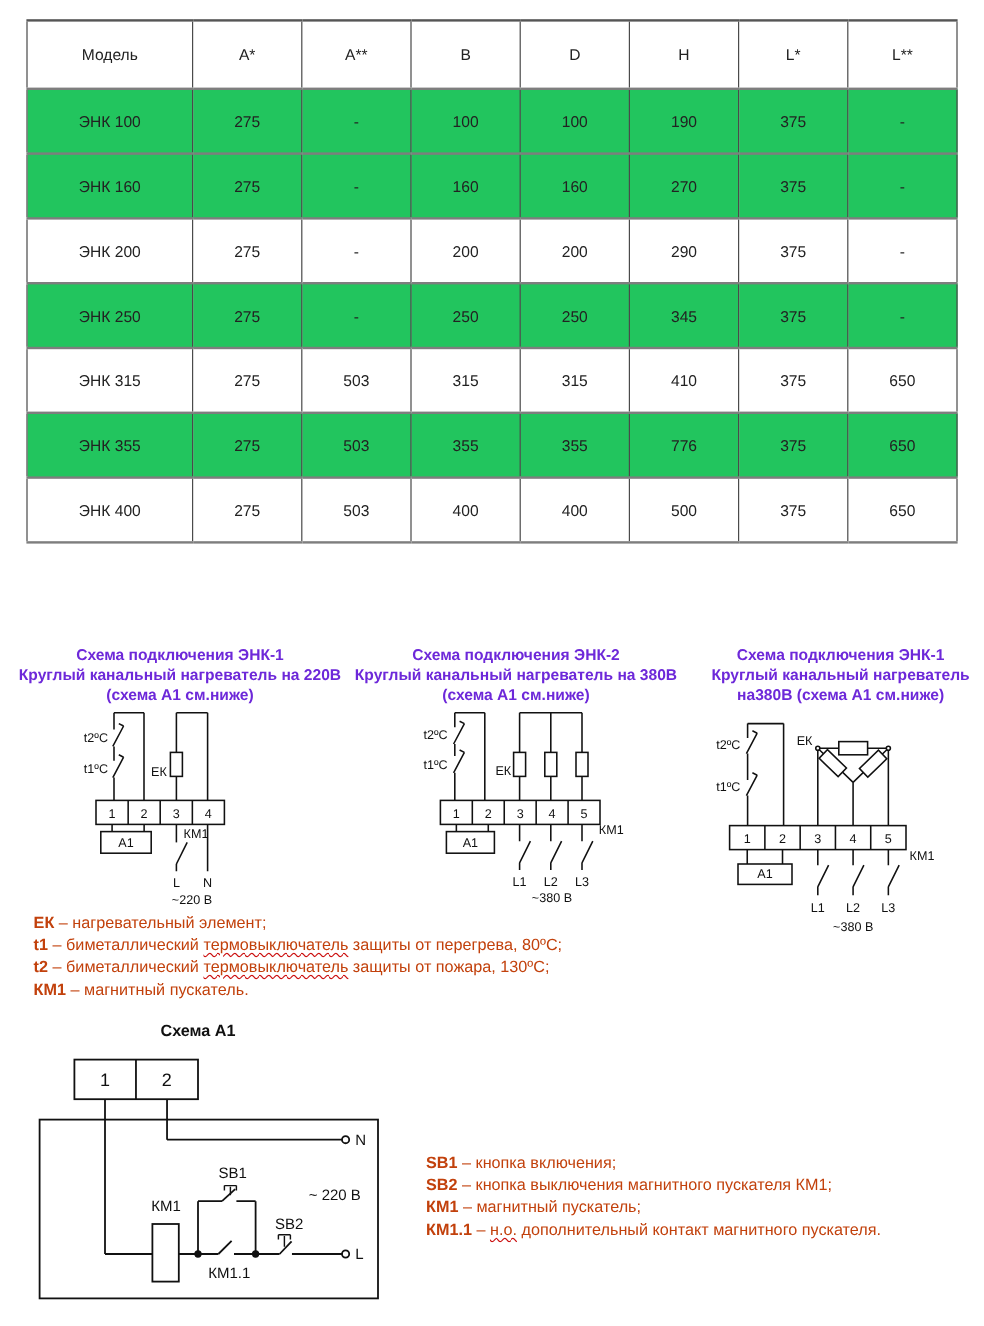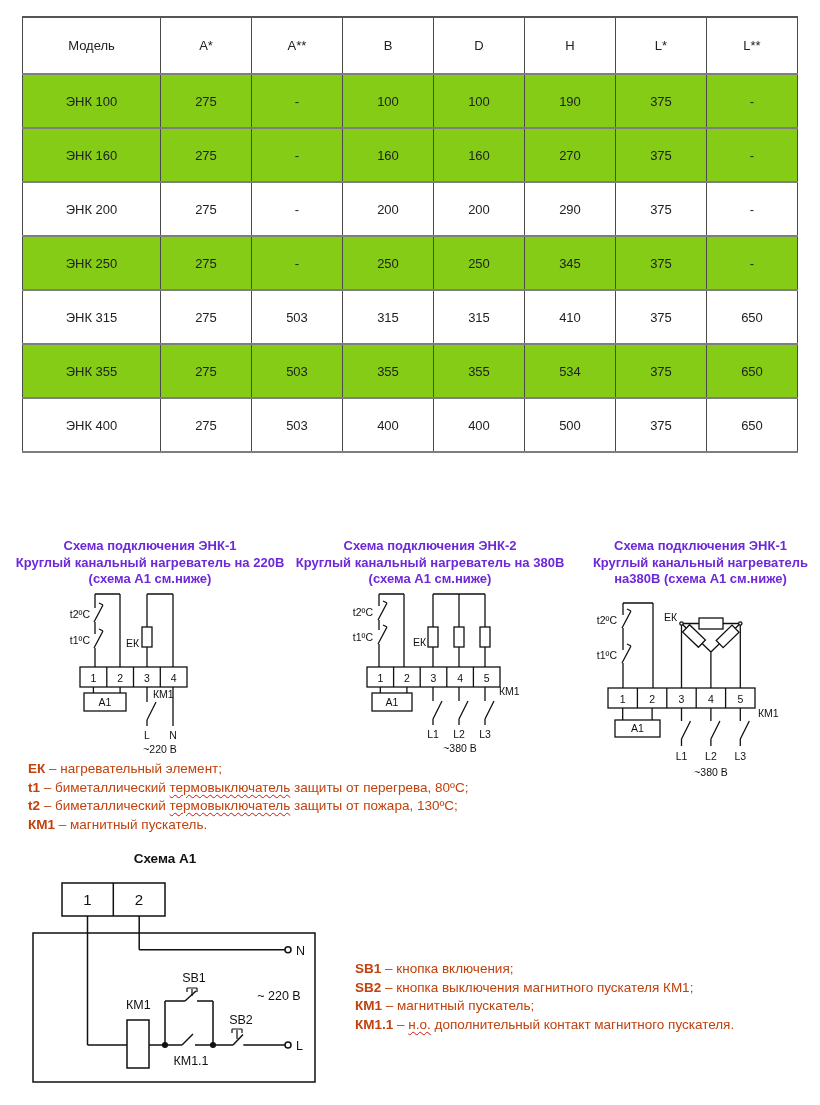--- a/index.html
+++ b/index.html
@@ -14,21 +14,21 @@
   }
   .spec-table th, .spec-table td {
     border-left:1px solid #4a4a4a; border-right:1px solid #4a4a4a;
     border-top:2px solid #7e7e7e; border-bottom:2px solid #7e7e7e;
     font-size:13px; font-weight:normal; color:#222222;
     text-align:center; vertical-align:middle; padding:0;
   }
   .spec-table thead tr { height:57px; }
   .spec-table tbody tr { height:54px; }
   .spec-table thead th { border-top:2px solid #555555; }
-  .spec-table tr.striped td { background:#84cc16; }
+  .spec-table tr.striped td { background:#22c55e; }
   
   .diagram-title {
     position:absolute; font-size:13px; font-weight:bold; color:#6d28d9;
     text-align:center; line-height:16.5px; white-space:nowrap;
   }
   .diagram-svg { position:absolute; }
   svg text {
     font-family:"Liberation Sans", sans-serif; font-size:10.5px; fill:#111111;
     font-weight:normal;
   }
@@ -122,21 +122,21 @@
           <td>410</td>
           <td>375</td>
           <td>650</td>
         </tr>
         <tr class="striped">
           <td>ЭНК 355</td>
           <td>275</td>
           <td>503</td>
           <td>355</td>
           <td>355</td>
-          <td>534</td>
+          <td>776</td>
           <td>375</td>
           <td>650</td>
         </tr>
         <tr>
           <td>ЭНК 400</td>
           <td>275</td>
           <td>503</td>
           <td>400</td>
           <td>400</td>
           <td>500</td>

